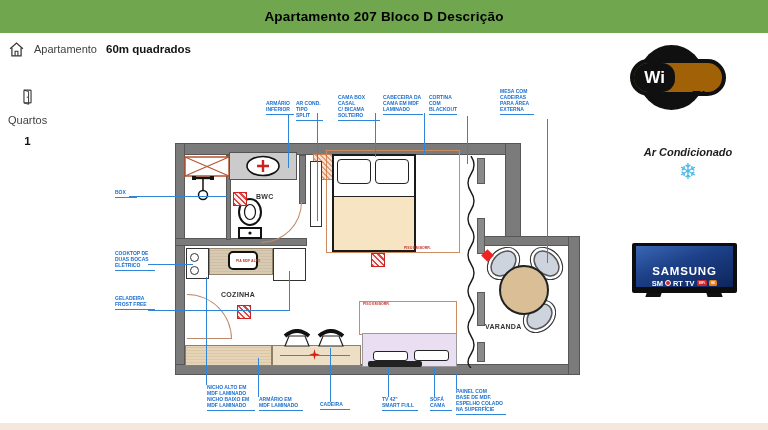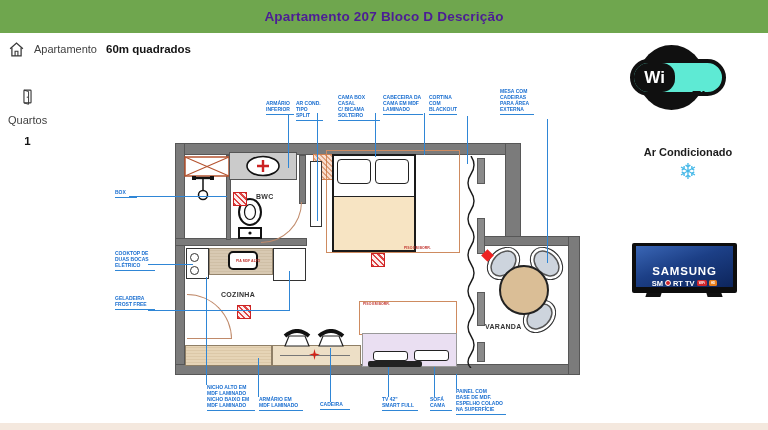--- a/index.html
+++ b/index.html
@@ -2,36 +2,36 @@
 <html><head>
 <meta charset="utf-8">
 <style>
   html,body{margin:0;padding:0;background:#fff;}
   .page{position:relative;width:768px;height:430px;background:#fff;overflow:hidden;
         font-family:"Liberation Sans",sans-serif;}
   .abs{position:absolute;}
   
   .hdr{position:absolute;left:0;top:0;width:768px;height:33px;background:#6FA64E;
        display:flex;align-items:center;justify-content:center;}
-  .hdr h1{margin:0;color:#4c1d95;font-size:13.5px;font-weight:bold;letter-spacing:.2px;}
+  .hdr h1{margin:0;color:#000000;font-size:13.5px;font-weight:bold;letter-spacing:.2px;}
   
   .inforow{position:absolute;left:8px;display:flex;align-items:center;gap:9px;height:18px;}
   .inforow svg{flex:0 0 auto;}
   .ilabel{font-size:11px;color:#3f3f3f;}
   .ivalue{font-size:11.5px;color:#141414;font-weight:bold;}
   
   .wifi-circle{position:absolute;left:639px;top:45px;width:65px;height:65px;background:#101010;border-radius:50%;}
   .wifi-pill{position:absolute;left:630px;top:59px;width:96px;height:37px;border:4px solid #101010;
-             border-radius:19px;background:#5eead4;display:flex;overflow:hidden;box-sizing:border-box;}
+             border-radius:19px;background:#a16207;display:flex;overflow:hidden;box-sizing:border-box;}
   .wifi-wi{width:47%;background:#101010;color:#fff;display:flex;align-items:center;justify-content:center;
            font-weight:bold;font-size:17px;border-radius:0 13px 13px 0;}
   .wifi-fi{flex:1;color:#101010;display:flex;align-items:center;justify-content:center;font-weight:bold;font-size:16px;margin-top:35px;}
   
   .ac-label{position:absolute;left:628px;top:146px;width:120px;text-align:center;
-            font-size:11px;font-weight:bold;color:#1c1c1c;}
+            font-size:11px;font-weight:bold;color:#1c1c1c;font-style:italic;}
   .snowflake{position:absolute;left:628px;top:161px;width:120px;text-align:center;
              font-size:22px;color:#45B8E8;line-height:1;}
   
   .tv{position:absolute;left:632px;top:243px;width:105px;height:50px;background:#0d0d0d;border-radius:2px;
       box-sizing:border-box;padding:3px 4px 6px;}
   .tv-screen{height:100%;background:linear-gradient(160deg,#3a66b5 0%,#1c3f86 45%,#0d255c 100%);
              display:flex;flex-direction:column;align-items:center;justify-content:center;gap:2px;}
   .tv-brand{font-size:11.5px;font-weight:bold;color:#fff;letter-spacing:.8px;line-height:1;margin-top:20px;}
   .tv-sub{display:flex;align-items:center;gap:2px;font-size:7.5px;font-weight:bold;color:#fff;line-height:1;}
   .tv-a{width:6px;height:6px;border-radius:50%;background:#d2262b;border:1px solid #fff;box-sizing:border-box;}

